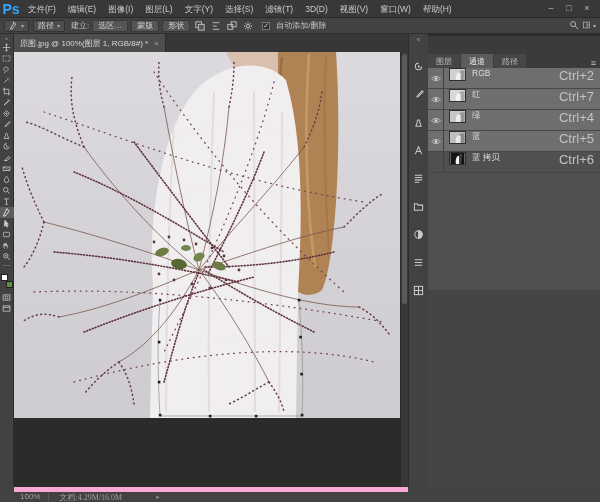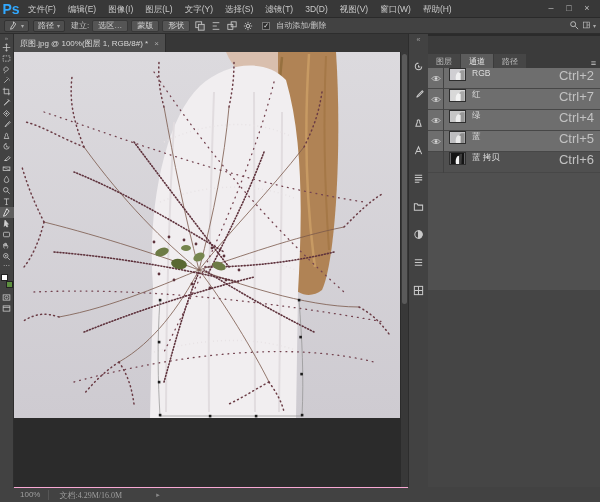--- a/index.html
+++ b/index.html
@@ -77,21 +77,21 @@
              display:flex; align-items:center; justify-content:center; }
   .eyecell svg { width:10px; height:7px; }
   .thumb { width:17px; height:13px; margin:0 6px 0 5px; border:1px solid #2e2e2e; background:#cfced2; overflow:hidden; }
   .thumb svg { display:block; width:100%; height:100%; }
   .chname { flex:1; }
   .shortcut { color:#c2c2c2; font-size:13px; padding-right:6px; }
   #below-panel { position:absolute; left:428px; top:290px; width:172px; height:197px; background:#454545; }
 
   
   #statusbar { position:absolute; left:14px; top:487px; width:394px; height:15px; background:#424242;
-               border-top:1px solid #f9a8d4; display:flex; align-items:center;
+               border-top:5px solid #f9a8d4; display:flex; align-items:center;
                color:#9f9f9f; font-size:8px; }
   #statusbar .zoomfield { padding:0 8px 0 6px; border-right:1px solid #565656; height:10px; line-height:10px; }
   #statusbar .docinfo { padding:0 10px;font-family:Liberation Serif, serif; }
   #statusbar .flyout { color:#8a8a8a; font-size:7px; margin-left:24px; }
   #corner-bl { position:absolute; left:0; top:487px; width:14px; height:15px; background:#424242; }
   #corner-br { position:absolute; left:408px; top:487px; width:192px; height:15px; background:#424242; }
 </style>
 </head>
 <body>
 

